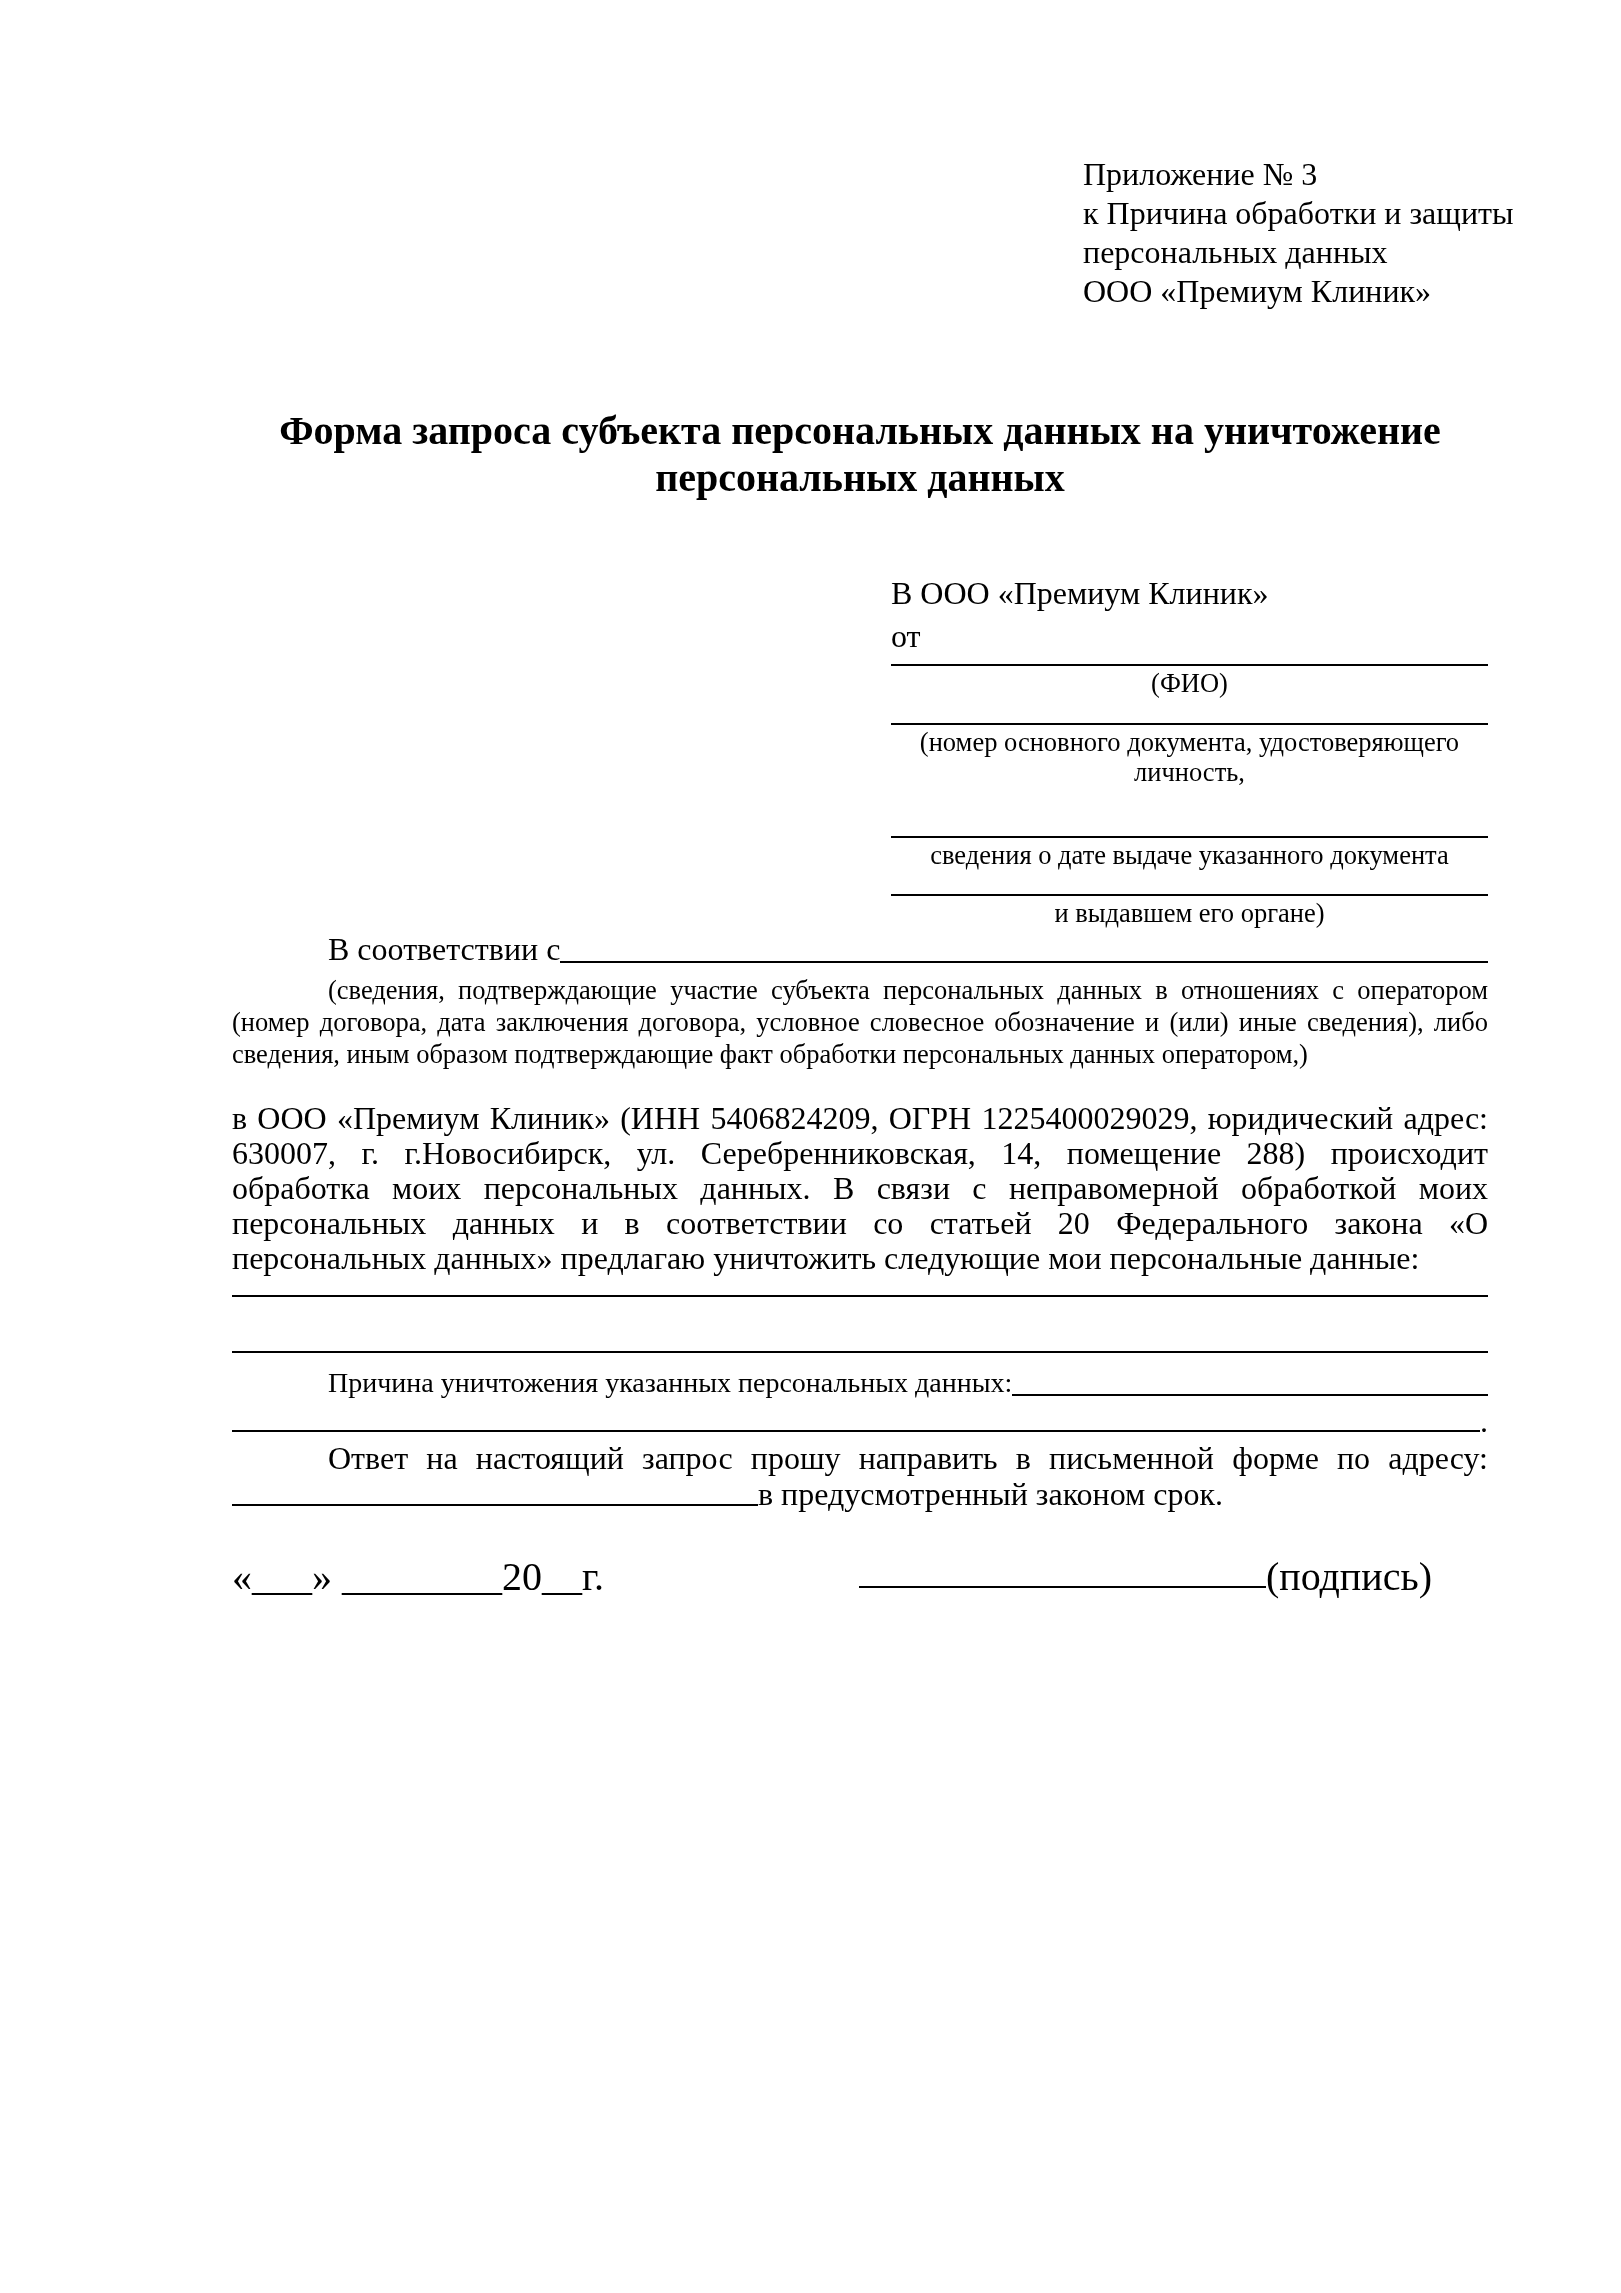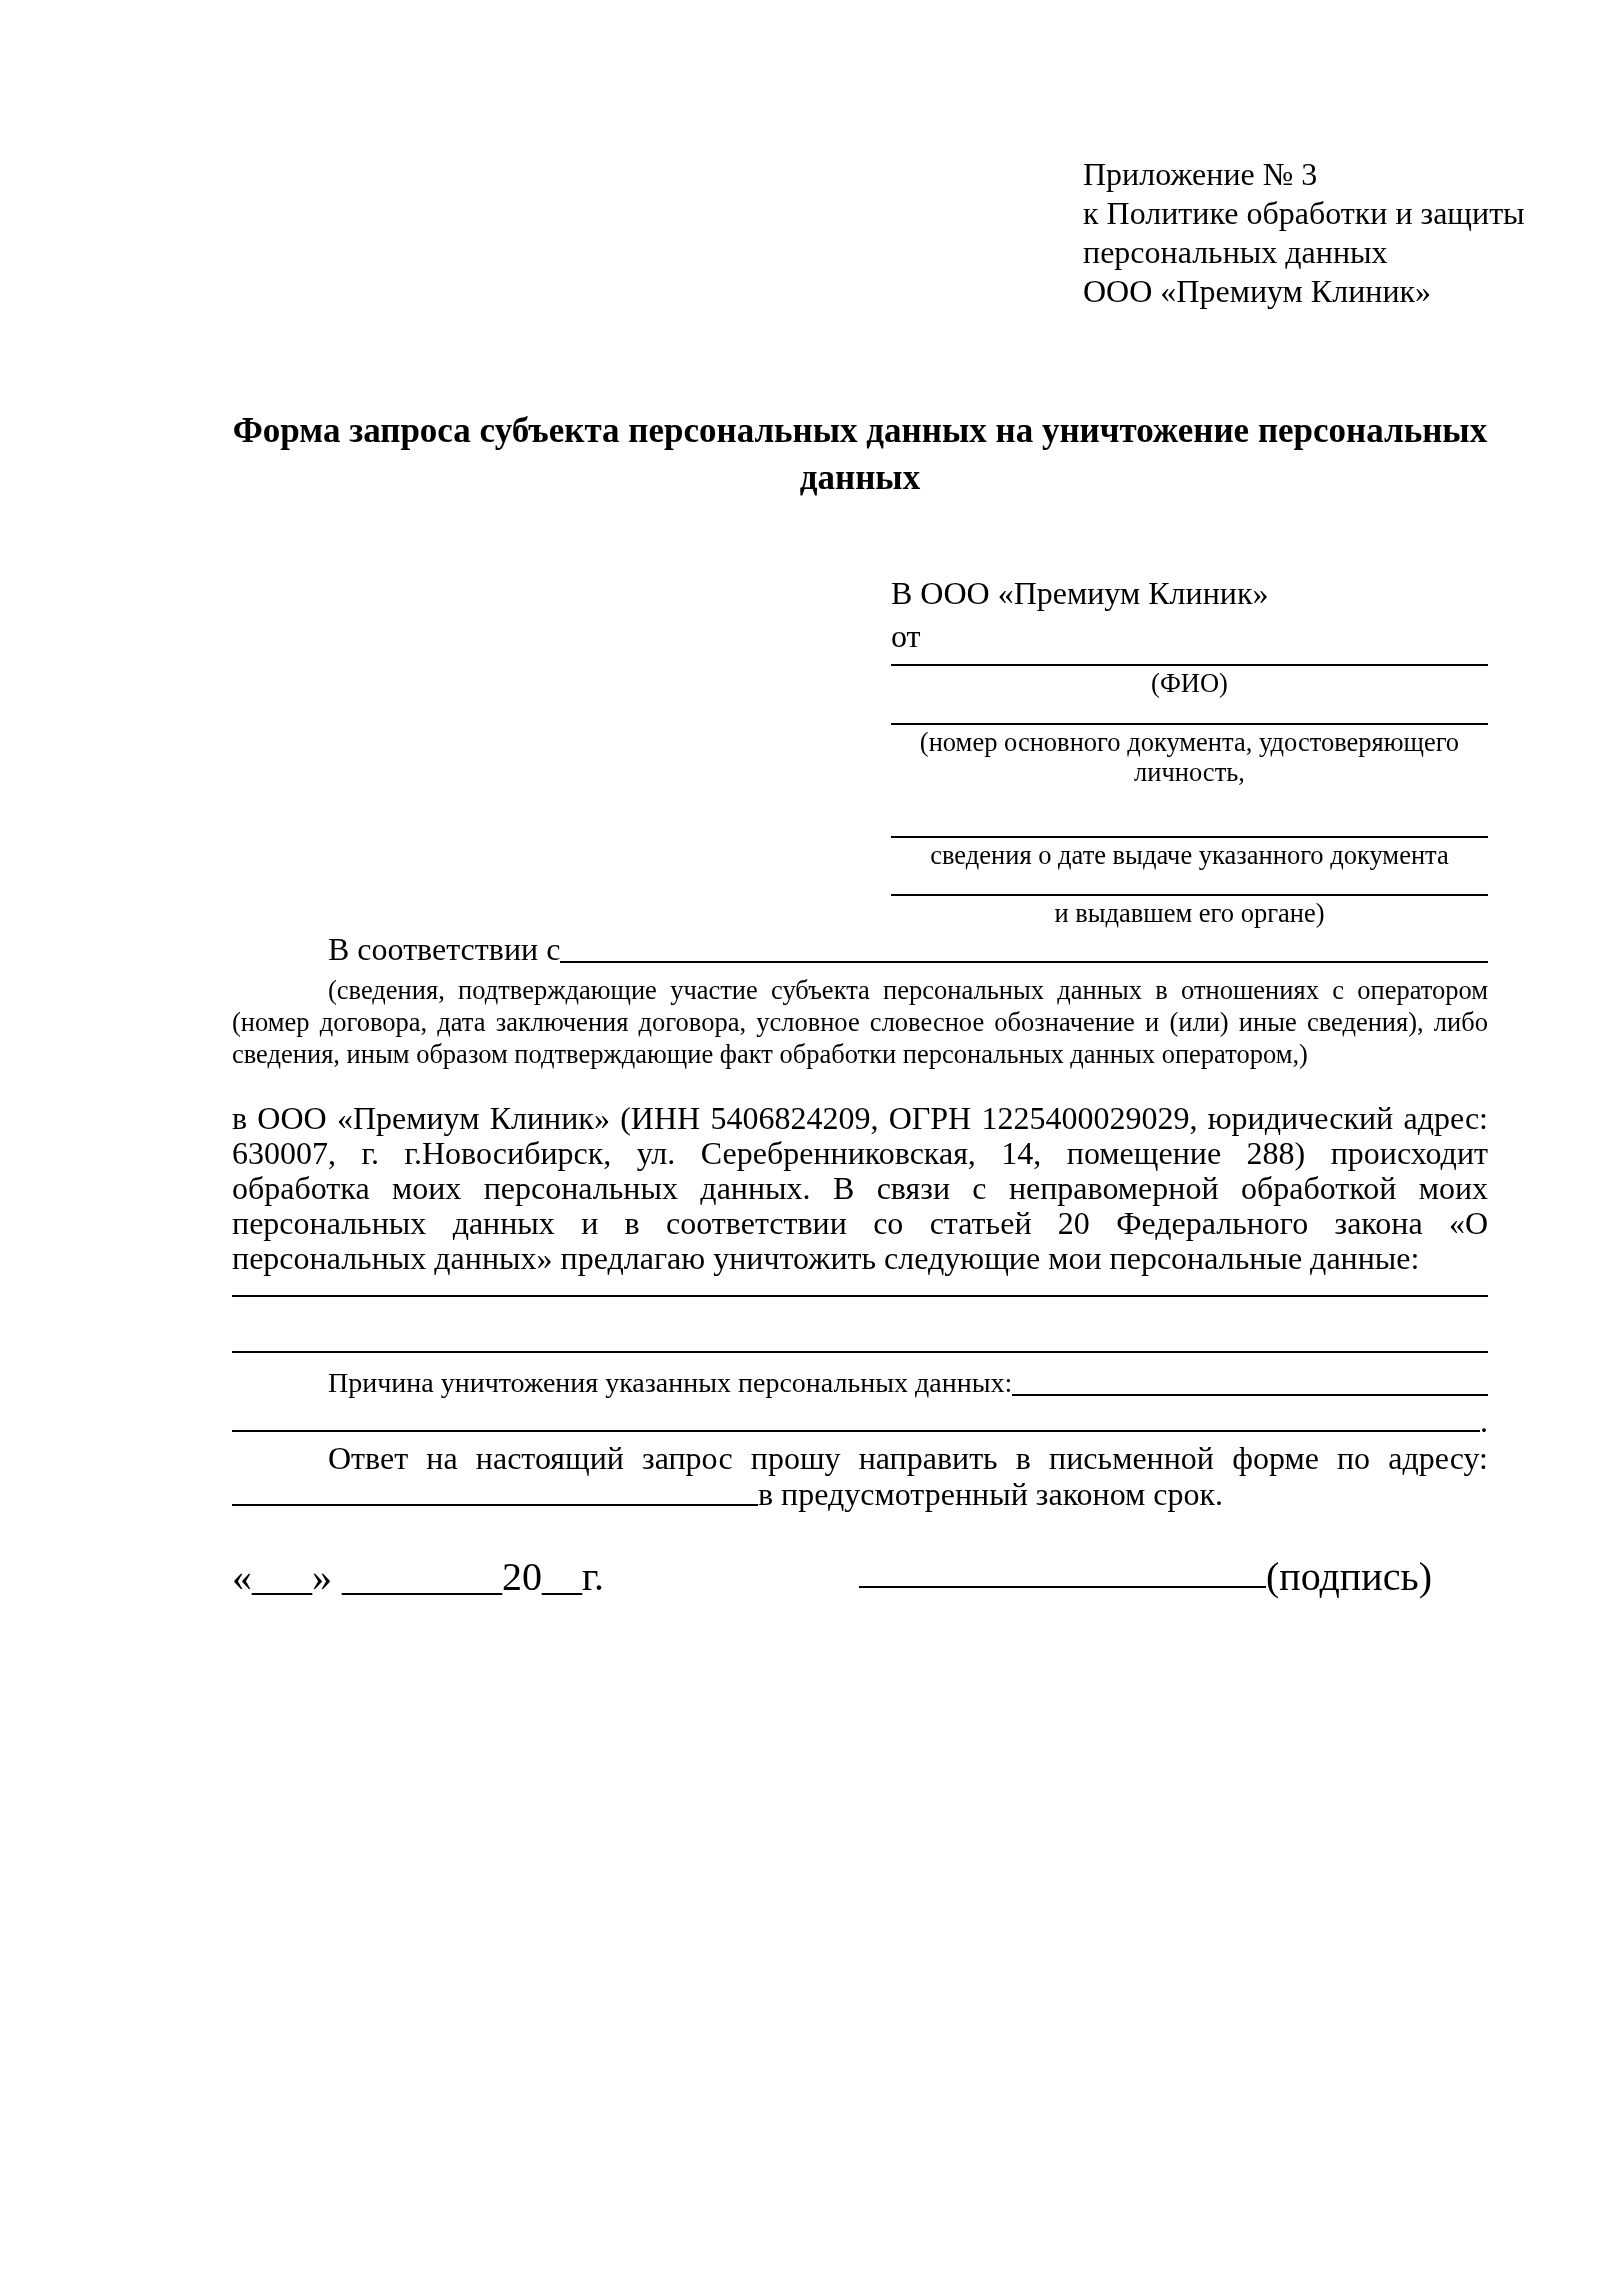--- a/index.html
+++ b/index.html
@@ -22,21 +22,21 @@
   .header-block {
     margin-top:155px;
     margin-left:851px;
     font-size:32px;
     line-height:39px;
     white-space:nowrap;
   }
   
   .doc-title {
     margin-top:96px;
-    font-size:35px;
+    font-size:40px;
     font-weight:bold;
     line-height:47px;
     text-align:center;
   }
   
   .addressee {
     margin-top:71px;
     margin-left:659px;
     width:597px;
     font-size:32px;
@@ -144,21 +144,21 @@
   }
 </style>
 </head>
 <body>
 
 <div class="page">
   <div class="content">
 
     <div class="header-block">
       <div>Приложение № 3</div>
-      <div>к Политике обработки и защиты</div>
+      <div>к Причина обработки и защиты</div>
       <div>персональных данных</div>
       <div>ООО «Премиум Клиник»</div>
     </div>
 
     <div class="doc-title">Форма запроса субъекта персональных данных на уничтожение персональных данных</div>
 
     <div class="addressee">
       <div class="addr-org">В ООО «Премиум Клиник»</div>
       <div class="addr-from">от</div>
 

